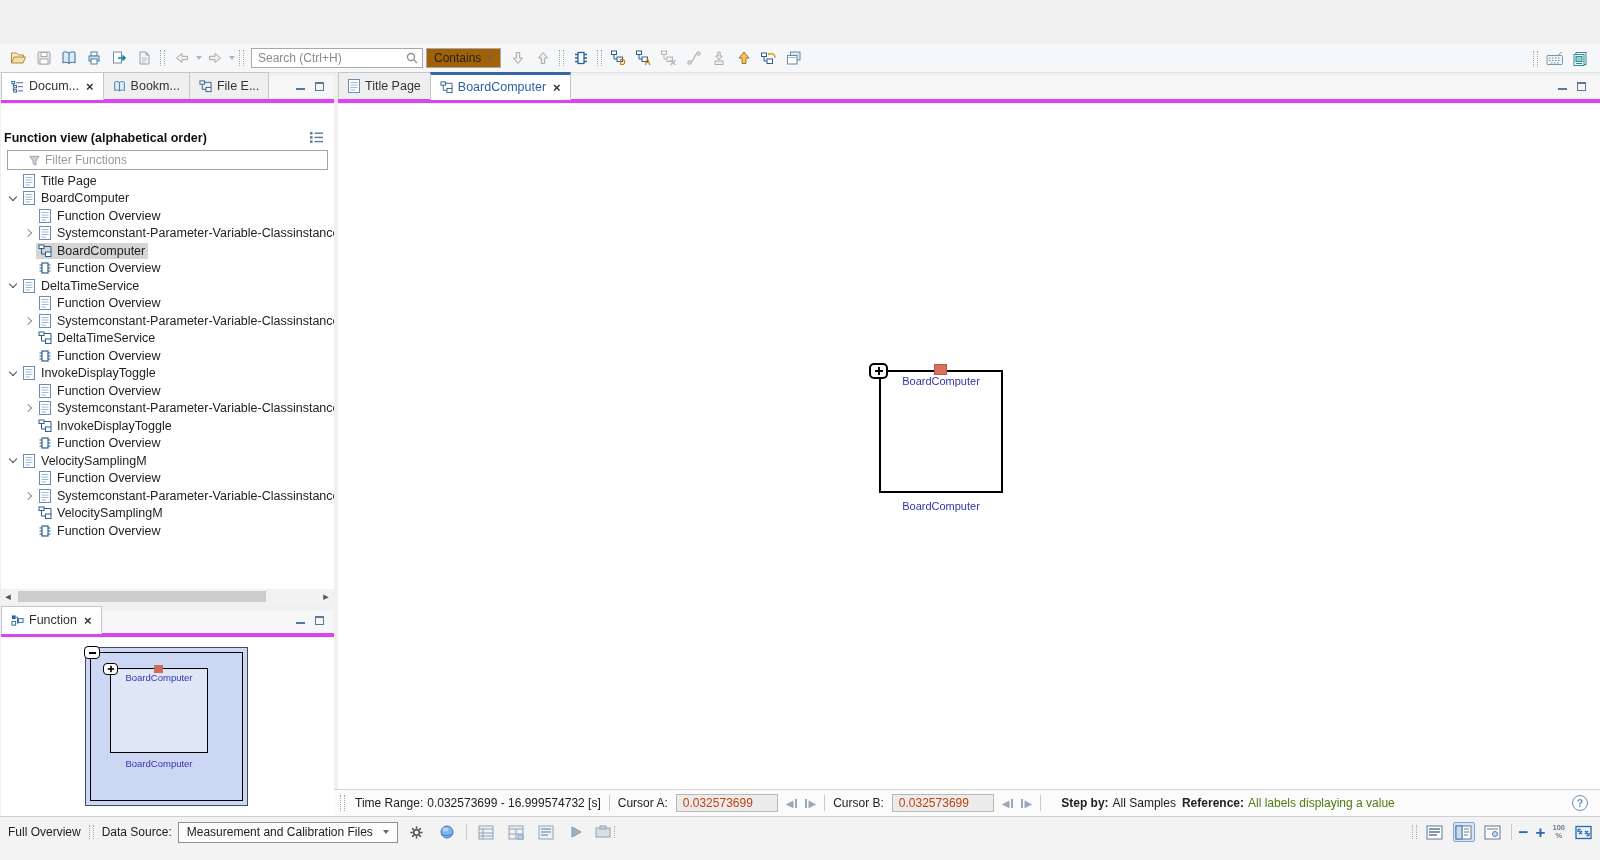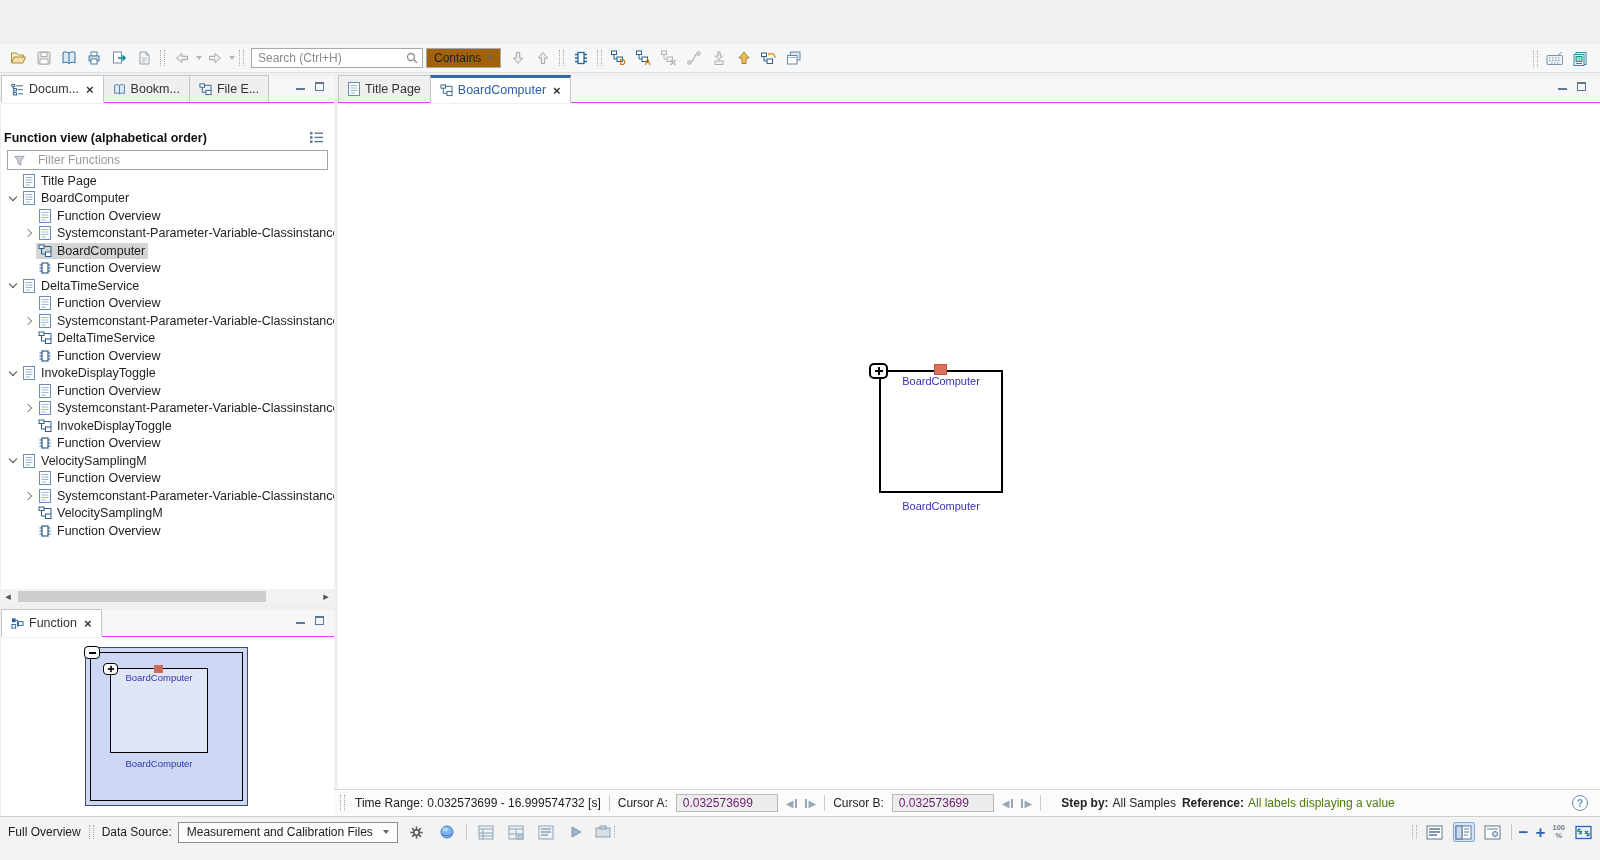--- a/index.html
+++ b/index.html
@@ -31,37 +31,37 @@
   .dd { width:0; height:0; border-left:3.5px solid transparent; border-right:3.5px solid transparent; border-top:4px solid #666; margin-left:2px; }
   .dd.dis { border-top-color:#b5b5b5; }
   .tsearch-wrap { position:relative; margin:0 3px; }
   .tsearch { width:172px; height:20px; border:1px solid #a8a8a8; background:#fff; padding:0 24px 0 6px; font-size:12px; font-family:"Liberation Sans",sans-serif; color:#333; }
   .tsearch::placeholder { color:#8a8a8a; }
   .tsearch-mag { position:absolute; right:4px; top:3px; }
   .contains-btn { height:20px; border:1px solid #a8a8a8; background:#a16207; display:flex; align-items:center; padding:0 7px; gap:4px; font-size:12px; color:#222; margin-right:4px; }
   .toolbar-right { position:absolute; right:8px; top:0; height:29px; display:flex; align-items:center; }
 
   
-  .tabbar { position:absolute; height:27px; background:#f6f6f6; border-bottom:1px solid #d946ef; display:flex; align-items:flex-end; }
+  .tabbar { position:absolute; height:27px; background:#f6f6f6; border-bottom:4px solid #d946ef; display:flex; align-items:flex-end; }
   .tab { height:27px; display:flex; align-items:center; gap:5px; padding:0 9px; border:1px solid #c6c6c6; border-bottom:none; background:#efefef; font-size:12.5px; color:#333; margin-right:-1px; }
   .tab.active { background:#fff; height:28px; margin-bottom:-1px; border-bottom:1px solid #fff; }
   .tab.active.blue-top { border-top:3px solid #3668a8; }
   .tab.active.blue-label .tab-label { color:#2a5fa8; }
   .tab-close { font-weight:bold; font-size:13px; color:#333; margin-left:2px; line-height:1; }
   .corner-btns { position:absolute; top:6px; display:flex; gap:10px; }
   .cb-min { width:9px; height:9px; position:relative; }
   .cb-min::after { content:""; position:absolute; left:0; bottom:1px; width:9px; height:2px; background:#5c7896; }
   .cb-max { width:9px; height:9px; border:1px solid #5c7896; border-top:2px solid #5c7896; }
 
   .panel { position:absolute; background:#fff; }
 
   
   .func-header { position:absolute; left:3px; top:27px; font-weight:bold; font-size:12.5px; color:#111; }
   .viewmenu-ic { position:absolute; right:10px; top:27px; }
-  .filter-wrap { position:absolute; left:6px; top:46px; width:321px; height:20px; border:1px solid #a3a3a3; background:#fff; display:flex; align-items:center; padding-left:5px; gap:12px; }
+  .filter-wrap { position:absolute; left:6px; top:46px; width:321px; height:20px; border:1px solid #a3a3a3; background:#fff; display:flex; align-items:center; padding-left:20px; gap:4px; }
   .filter-input { border:none; outline:none; flex:1; font-size:12px; font-family:"Liberation Sans",sans-serif; color:#333; background:transparent; }
   .filter-input::placeholder { color:#9a9a9a; }
   .tree { position:absolute; left:0; top:68px; right:0; bottom:0; overflow:hidden; }
   .tree-row { display:flex; align-items:center; height:17.5px; font-size:12.5px; white-space:nowrap; }
   .chev { width:15px; height:14px; display:inline-flex; align-items:center; justify-content:center; flex:none; }
   .chev.down::before { content:""; width:5px; height:5px; border-right:1.5px solid #4a4a4a; border-bottom:1.5px solid #4a4a4a; transform:rotate(45deg); margin-top:-3px; }
   .chev.right::before { content:""; width:5px; height:5px; border-right:1.5px solid #8f8f8f; border-bottom:1.5px solid #8f8f8f; transform:rotate(-45deg); margin-left:-2px; }
   .row-inner { display:inline-flex; align-items:center; gap:5px; padding:1px 3px 1px 2px; }
   .tree-row.selected .row-inner { background:#d5d5d5; }
   .tree-ic { display:inline-flex; width:14px; justify-content:center; }
@@ -88,21 +88,21 @@
   .canvas { position:absolute; left:338px; top:104px; width:1262px; height:685px; background:#fff; }
   .diag-box { position:absolute; left:541px; top:266px; width:124px; height:123px; border:2px solid #000; background:#fff; }
   .diag-plus { position:absolute; left:531px; top:259px; width:19px; height:16px; background:#fff; border:2px solid #000; border-radius:5px; display:flex; align-items:center; justify-content:center; }
   .diag-marker { position:absolute; left:596px; top:260px; width:13px; height:11px; background:#d96f5c; border:1px solid #c05545; }
   .diag-label { position:absolute; left:541px; width:124px; text-align:center; font-size:11px; color:#3434ad; }
 
   
   .measurebar { position:absolute; left:334px; top:789px; width:1266px; height:27px; background:#fbfbfb; border-top:1px solid #d6d6d6; display:flex; align-items:center; gap:8px; padding-left:6px; }
   .mb-grip { width:5px; height:16px; border-left:1px dotted #a9a9a9; border-right:1px dotted #a9a9a9; margin-right:2px; }
   .mb-sep { width:1px; height:16px; background:#cccccc; }
-  .mb-input { width:102px; height:18px; background:#ececec; border:1px solid #b9b9b9; color:#701a75; font-size:12px; padding:0 6px; font-family:"Liberation Sans",sans-serif; }
+  .mb-input { width:102px; height:18px; background:#ececec; border:1px solid #b9b9b9; color:#c2410c; font-size:12px; padding:0 6px; font-family:"Liberation Sans",sans-serif; }
   .stepbtn { display:inline-flex; align-items:center; gap:1.5px; color:#9aa8b8; font-size:10px; }
   .stepbar { width:2px; height:9px; background:#9aa8b8; }
   .mb-gray { color:#4d7c0f; }
   .mb-bold { font-weight:bold; }
   .help-circle { width:16px; height:16px; border:1.5px solid #6f93b8; border-radius:50%; color:#6f93b8; font-weight:bold; font-size:10.5px; display:flex; align-items:center; justify-content:center; }
 
   
   .statusbar { position:absolute; left:0; top:816px; width:1600px; height:44px; background:#f3f3f3; border-top:1px solid #cfcfcf; display:flex; align-items:flex-start; padding:4px 6px 0 8px; }
   .sb-left { display:flex; align-items:center; gap:8px; height:22px; }
   .sb-right { margin-left:auto; display:flex; align-items:center; gap:7px; height:22px; }

